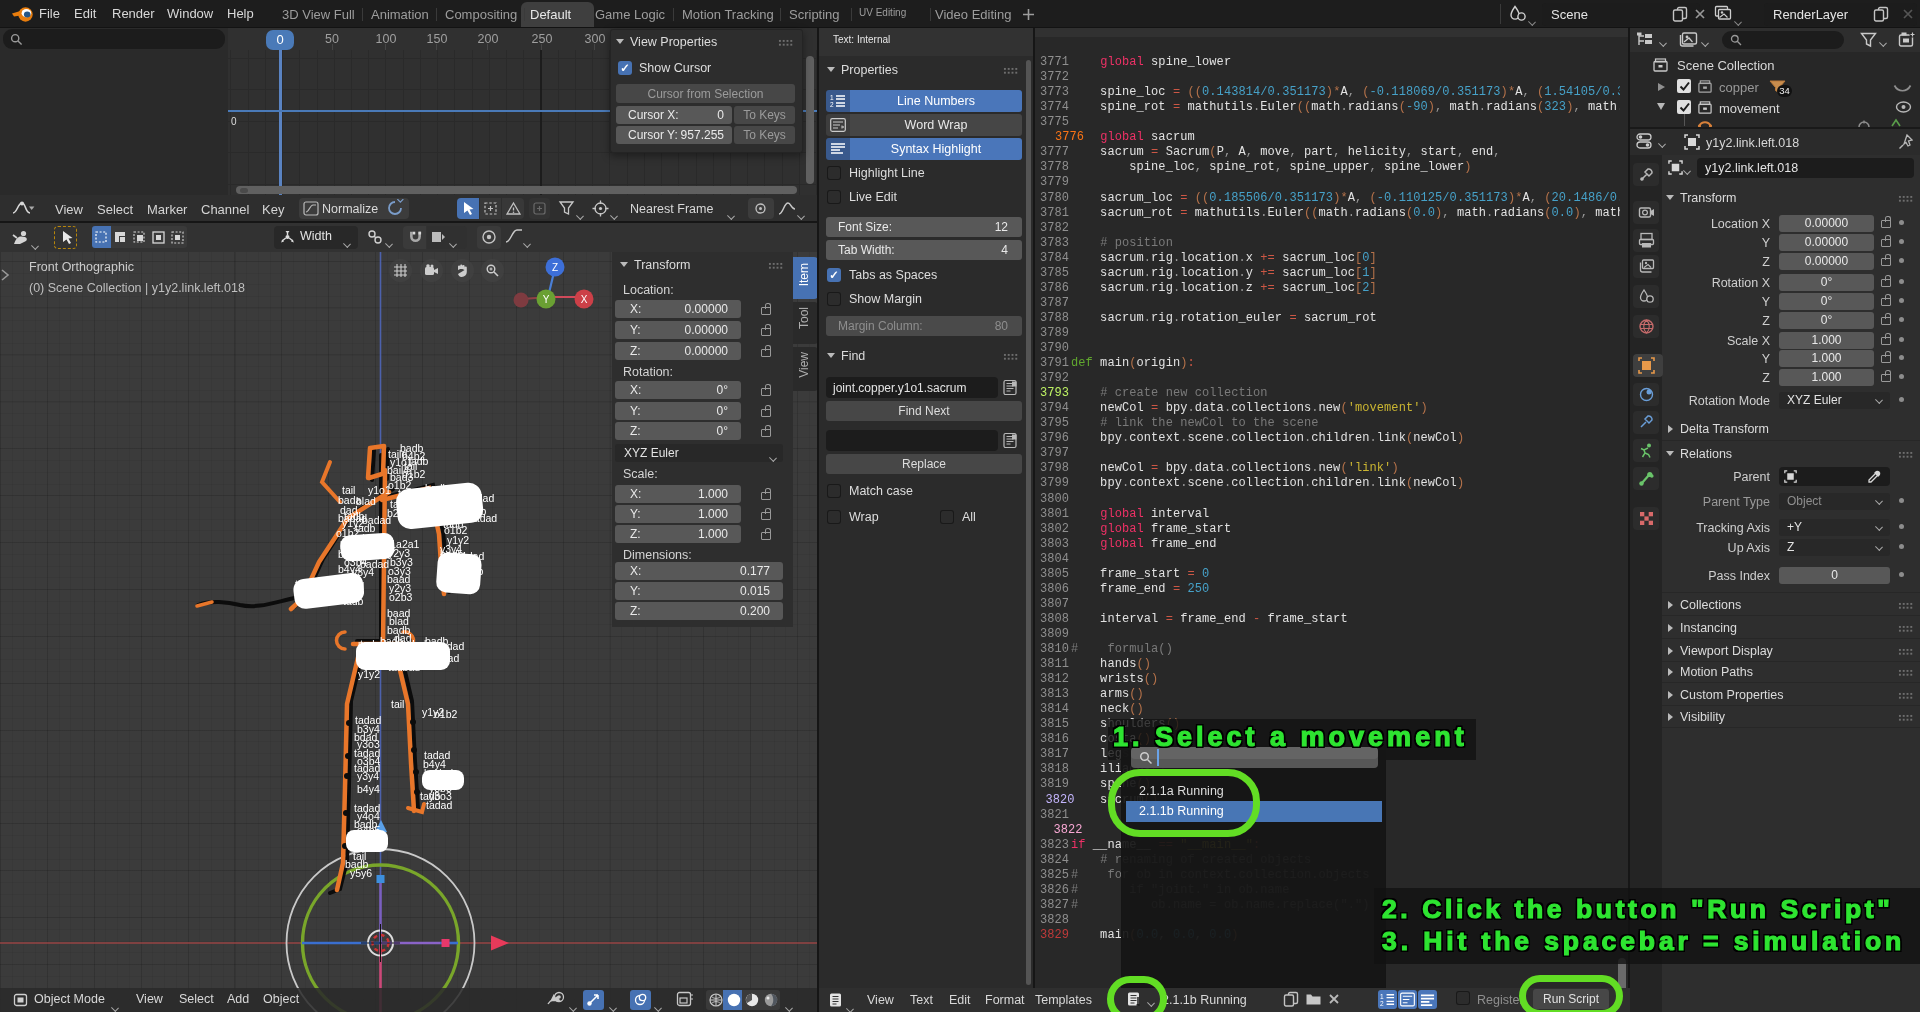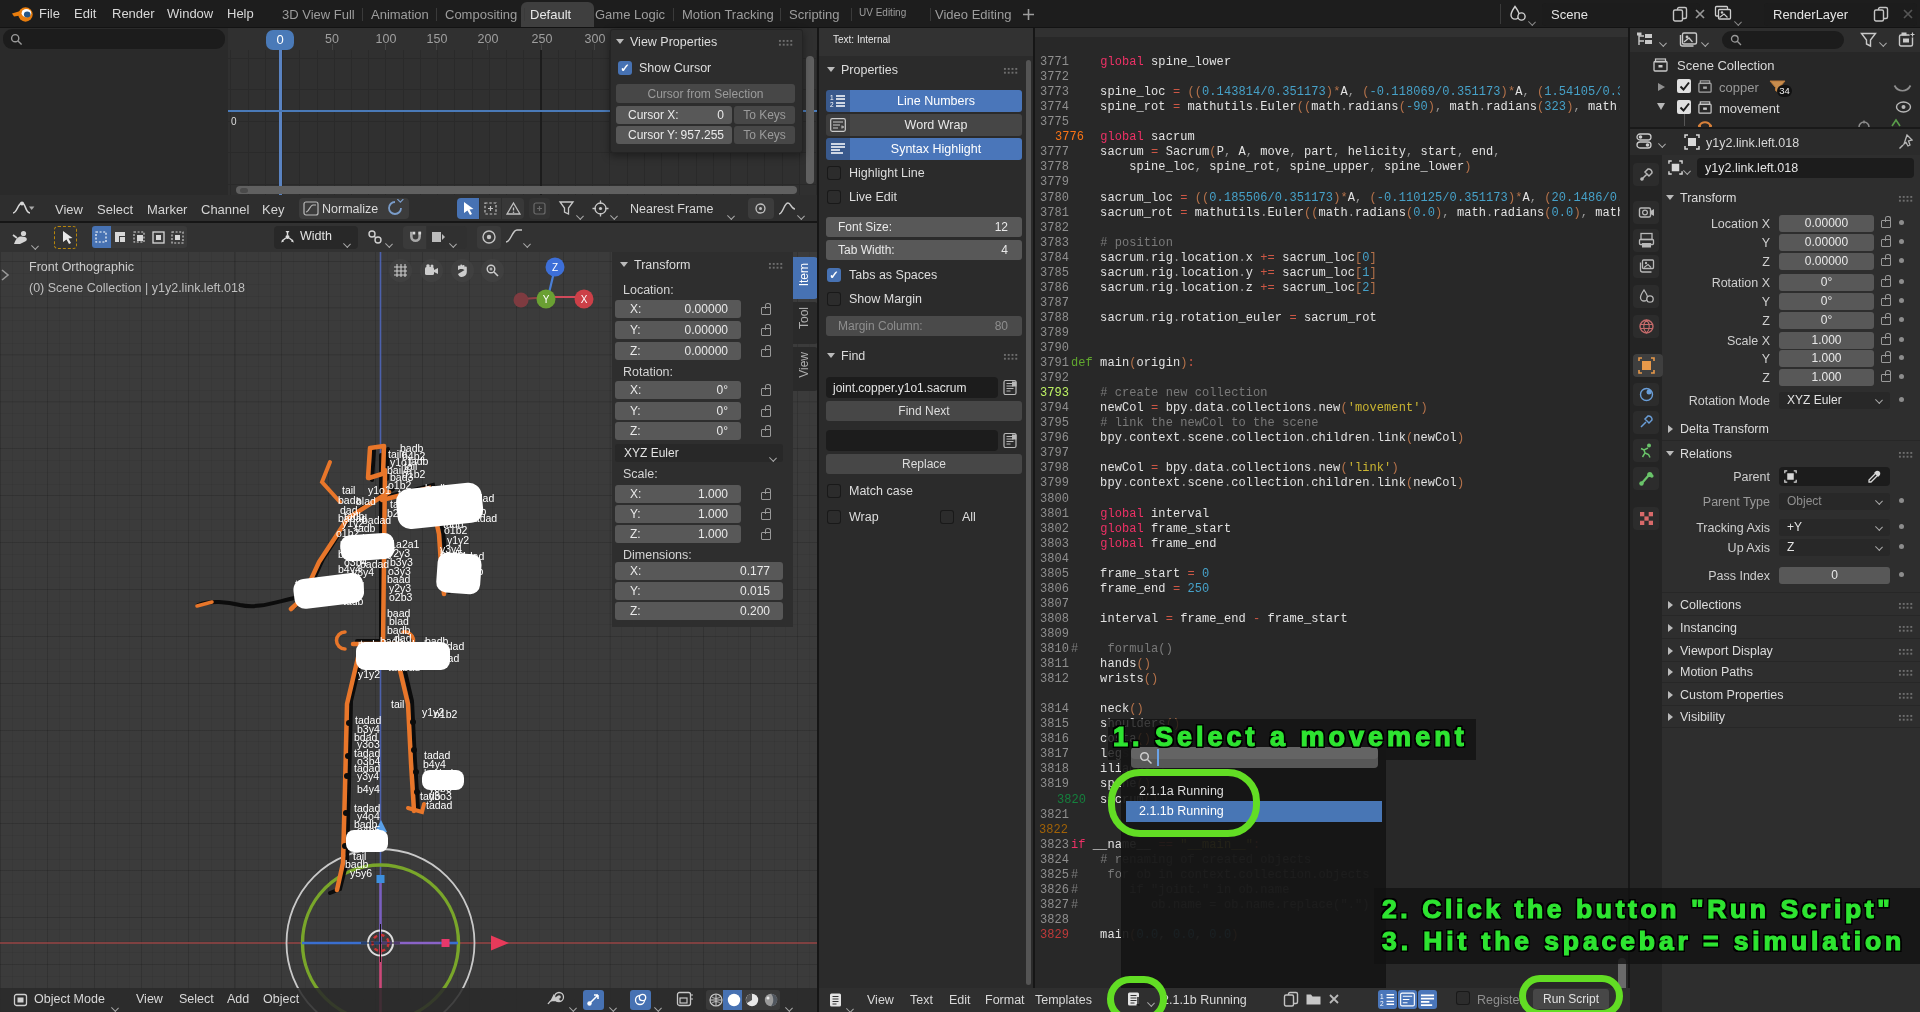--- a/index.html
+++ b/index.html
@@ -808,29 +808,30 @@
       <div style="position:absolute;left:0;top:508.6px;width:581px;height:15px;white-space:pre;overflow:hidden"><span style="position:absolute;left:0;width:30px;text-align:right;color:#8f8f8f">3803</span><span style="position:absolute;left:32px;color:#e2e2e2">    <span style="color:#ee3166">global</span> frame_end</span></div>
       <div style="position:absolute;left:0;top:523.7px;width:581px;height:15px;white-space:pre;overflow:hidden"><span style="position:absolute;left:0;width:30px;text-align:right;color:#8f8f8f">3804</span><span style="position:absolute;left:32px;color:#e2e2e2"></span></div>
       <div style="position:absolute;left:0;top:538.7px;width:581px;height:15px;white-space:pre;overflow:hidden"><span style="position:absolute;left:0;width:30px;text-align:right;color:#8f8f8f">3805</span><span style="position:absolute;left:32px;color:#e2e2e2">    frame_start <span style="color:#cc5745">=</span> <span style="color:#46a1c8">0</span></span></div>
       <div style="position:absolute;left:0;top:553.8px;width:581px;height:15px;white-space:pre;overflow:hidden"><span style="position:absolute;left:0;width:30px;text-align:right;color:#8f8f8f">3806</span><span style="position:absolute;left:32px;color:#e2e2e2">    frame_end <span style="color:#cc5745">=</span> <span style="color:#46a1c8">250</span></span></div>
       <div style="position:absolute;left:0;top:568.8px;width:581px;height:15px;white-space:pre;overflow:hidden"><span style="position:absolute;left:0;width:30px;text-align:right;color:#8f8f8f">3807</span><span style="position:absolute;left:32px;color:#e2e2e2"></span></div>
       <div style="position:absolute;left:0;top:583.9px;width:581px;height:15px;white-space:pre;overflow:hidden"><span style="position:absolute;left:0;width:30px;text-align:right;color:#8f8f8f">3808</span><span style="position:absolute;left:32px;color:#e2e2e2">    interval <span style="color:#cc5745">=</span> frame_end <span style="color:#cc5745">-</span> frame_start</span></div>
       <div style="position:absolute;left:0;top:598.9px;width:581px;height:15px;white-space:pre;overflow:hidden"><span style="position:absolute;left:0;width:30px;text-align:right;color:#8f8f8f">3809</span><span style="position:absolute;left:32px;color:#e2e2e2"></span></div>
       <div style="position:absolute;left:0;top:614.0px;width:581px;height:15px;white-space:pre;overflow:hidden"><span style="position:absolute;left:0;width:30px;text-align:right;color:#8f8f8f">3810</span><span style="position:absolute;left:32px;color:#e2e2e2"><span style="color:#7a7a7a">#&nbsp;&nbsp;&nbsp;&nbsp;formula()</span></span></div>
       <div style="position:absolute;left:0;top:629.0px;width:581px;height:15px;white-space:pre;overflow:hidden"><span style="position:absolute;left:0;width:30px;text-align:right;color:#8f8f8f">3811</span><span style="position:absolute;left:32px;color:#e2e2e2">    hands<span style="color:#b5724a">()</span></span></div>
       <div style="position:absolute;left:0;top:644.1px;width:581px;height:15px;white-space:pre;overflow:hidden"><span style="position:absolute;left:0;width:30px;text-align:right;color:#8f8f8f">3812</span><span style="position:absolute;left:32px;color:#e2e2e2">    wrists<span style="color:#b5724a">()</span></span></div>
+      <div style="position:absolute;left:0;top:659.1px;width:581px;height:15px;white-space:pre;overflow:hidden"><span style="position:absolute;left:0;width:30px;text-align:right;color:#8f8f8f">3813</span><span style="position:absolute;left:32px;color:#e2e2e2">    arms<span style="color:#b5724a">()</span></span></div>
       <div style="position:absolute;left:0;top:674.1px;width:581px;height:15px;white-space:pre;overflow:hidden"><span style="position:absolute;left:0;width:30px;text-align:right;color:#8f8f8f">3814</span><span style="position:absolute;left:32px;color:#e2e2e2">    neck<span style="color:#b5724a">()</span></span></div>
       <div style="position:absolute;left:0;top:689.2px;width:581px;height:15px;white-space:pre;overflow:hidden"><span style="position:absolute;left:0;width:30px;text-align:right;color:#8f8f8f">3815</span><span style="position:absolute;left:32px;color:#e2e2e2">    shoulders<span style="color:#b5724a">()</span></span></div>
       <div style="position:absolute;left:0;top:704.2px;width:581px;height:15px;white-space:pre;overflow:hidden"><span style="position:absolute;left:0;width:30px;text-align:right;color:#8f8f8f">3816</span><span style="position:absolute;left:32px;color:#e2e2e2">    costa<span style="color:#b5724a">()</span></span></div>
       <div style="position:absolute;left:0;top:719.3px;width:581px;height:15px;white-space:pre;overflow:hidden"><span style="position:absolute;left:0;width:30px;text-align:right;color:#8f8f8f">3817</span><span style="position:absolute;left:32px;color:#e2e2e2">    legs<span style="color:#b5724a">()</span></span></div>
       <div style="position:absolute;left:0;top:734.4px;width:581px;height:15px;white-space:pre;overflow:hidden"><span style="position:absolute;left:0;width:30px;text-align:right;color:#8f8f8f">3818</span><span style="position:absolute;left:32px;color:#e2e2e2">    iliacus<span style="color:#b5724a">()</span></span></div>
       <div style="position:absolute;left:0;top:749.4px;width:581px;height:15px;white-space:pre;overflow:hidden"><span style="position:absolute;left:0;width:30px;text-align:right;color:#8f8f8f">3819</span><span style="position:absolute;left:32px;color:#e2e2e2">    spine<span style="color:#b5724a">()</span></span></div>
-      <div style="position:absolute;left:0;top:764.5px;width:581px;height:15px;white-space:pre;overflow:hidden"><span style="position:absolute;left:17px;width:30px;text-align:right;color:#15803d">3820</span><span style="position:absolute;left:32px;color:#e2e2e2">    sacrum<span style="color:#b5724a">()</span></span></div>
+      <div style="position:absolute;left:0;top:764.5px;width:581px;height:15px;white-space:pre;overflow:hidden"><span style="position:absolute;left:6px;width:30px;text-align:center;color:#c4b5fd">3820</span><span style="position:absolute;left:32px;color:#e2e2e2">    sacrum<span style="color:#b5724a">()</span></span></div>
       <div style="position:absolute;left:0;top:779.5px;width:581px;height:15px;white-space:pre;overflow:hidden"><span style="position:absolute;left:0;width:30px;text-align:right;color:#8f8f8f">3821</span><span style="position:absolute;left:32px;color:#e2e2e2"></span></div>
-      <div style="position:absolute;left:0;top:794.6px;width:581px;height:15px;white-space:pre;overflow:hidden"><span style="position:absolute;left:0;width:30px;text-align:left;color:#a16207">3822</span><span style="position:absolute;left:32px;color:#e2e2e2"></span></div>
+      <div style="position:absolute;left:0;top:794.6px;width:581px;height:15px;white-space:pre;overflow:hidden"><span style="position:absolute;left:14px;width:30px;text-align:center;color:#f9a8d4">3822</span><span style="position:absolute;left:32px;color:#e2e2e2"></span></div>
       <div style="position:absolute;left:0;top:809.6px;width:581px;height:15px;white-space:pre;overflow:hidden"><span style="position:absolute;left:0;width:30px;text-align:right;color:#8f8f8f">3823</span><span style="position:absolute;left:32px;color:#e2e2e2"><span style="color:#ee3166">if</span> __name__ <span style="color:#cc5745">==</span> <span style="color:#cbb632">"__main__"</span><span style="color:#cc5745">:</span></span></div>
       <div style="position:absolute;left:0;top:824.7px;width:581px;height:15px;white-space:pre;overflow:hidden"><span style="position:absolute;left:0;width:30px;text-align:right;color:#8f8f8f">3824</span><span style="position:absolute;left:32px;color:#e2e2e2">    <span style="color:#7a7a7a"># renaming of created objects</span></span></div>
       <div style="position:absolute;left:0;top:839.7px;width:581px;height:15px;white-space:pre;overflow:hidden"><span style="position:absolute;left:0;width:30px;text-align:right;color:#8f8f8f">3825</span><span style="position:absolute;left:32px;color:#e2e2e2"><span style="color:#7a7a7a">#&nbsp;&nbsp;&nbsp;&nbsp;for ob in context.collection.objects</span></span></div>
       <div style="position:absolute;left:0;top:854.8px;width:581px;height:15px;white-space:pre;overflow:hidden"><span style="position:absolute;left:0;width:30px;text-align:right;color:#8f8f8f">3826</span><span style="position:absolute;left:32px;color:#e2e2e2"><span style="color:#7a7a7a">#&nbsp;&nbsp;&nbsp;&nbsp;&nbsp;&nbsp;&nbsp;if "joint." in ob.name</span></span></div>
       <div style="position:absolute;left:0;top:869.8px;width:581px;height:15px;white-space:pre;overflow:hidden"><span style="position:absolute;left:0;width:30px;text-align:right;color:#8f8f8f">3827</span><span style="position:absolute;left:32px;color:#e2e2e2"><span style="color:#7a7a7a">#&nbsp;&nbsp;&nbsp;&nbsp;&nbsp;&nbsp;&nbsp;&nbsp;&nbsp;&nbsp;ob.name = ob.name.replace(".")</span></span></div>
       <div style="position:absolute;left:0;top:884.9px;width:581px;height:15px;white-space:pre;overflow:hidden"><span style="position:absolute;left:0;width:30px;text-align:right;color:#8f8f8f">3828</span><span style="position:absolute;left:32px;color:#e2e2e2"></span></div>
       <div style="position:absolute;left:0;top:899.9px;width:581px;height:15px;white-space:pre;overflow:hidden"><span style="position:absolute;left:0;width:30px;text-align:right;color:#c03a3a">3829</span><span style="position:absolute;left:32px;color:#e2e2e2">    main<span style="color:#b5724a">(</span><span style="color:#46a1c8">0.0</span><span style="color:#9a9a9a">,</span> <span style="color:#46a1c8">0.0</span><span style="color:#9a9a9a">,</span> <span style="color:#46a1c8">0.0</span><span style="color:#b5724a">)</span></span></div>
     </div>
 <div class="abs" style="left:1618px;top:958px;width:8px;height:48px;background:#6a6a6a;border-radius:4px"></div>
 <div class="abs" style="left:1628px;top:28px;width:2px;height:984px;background:#161616"></div>

